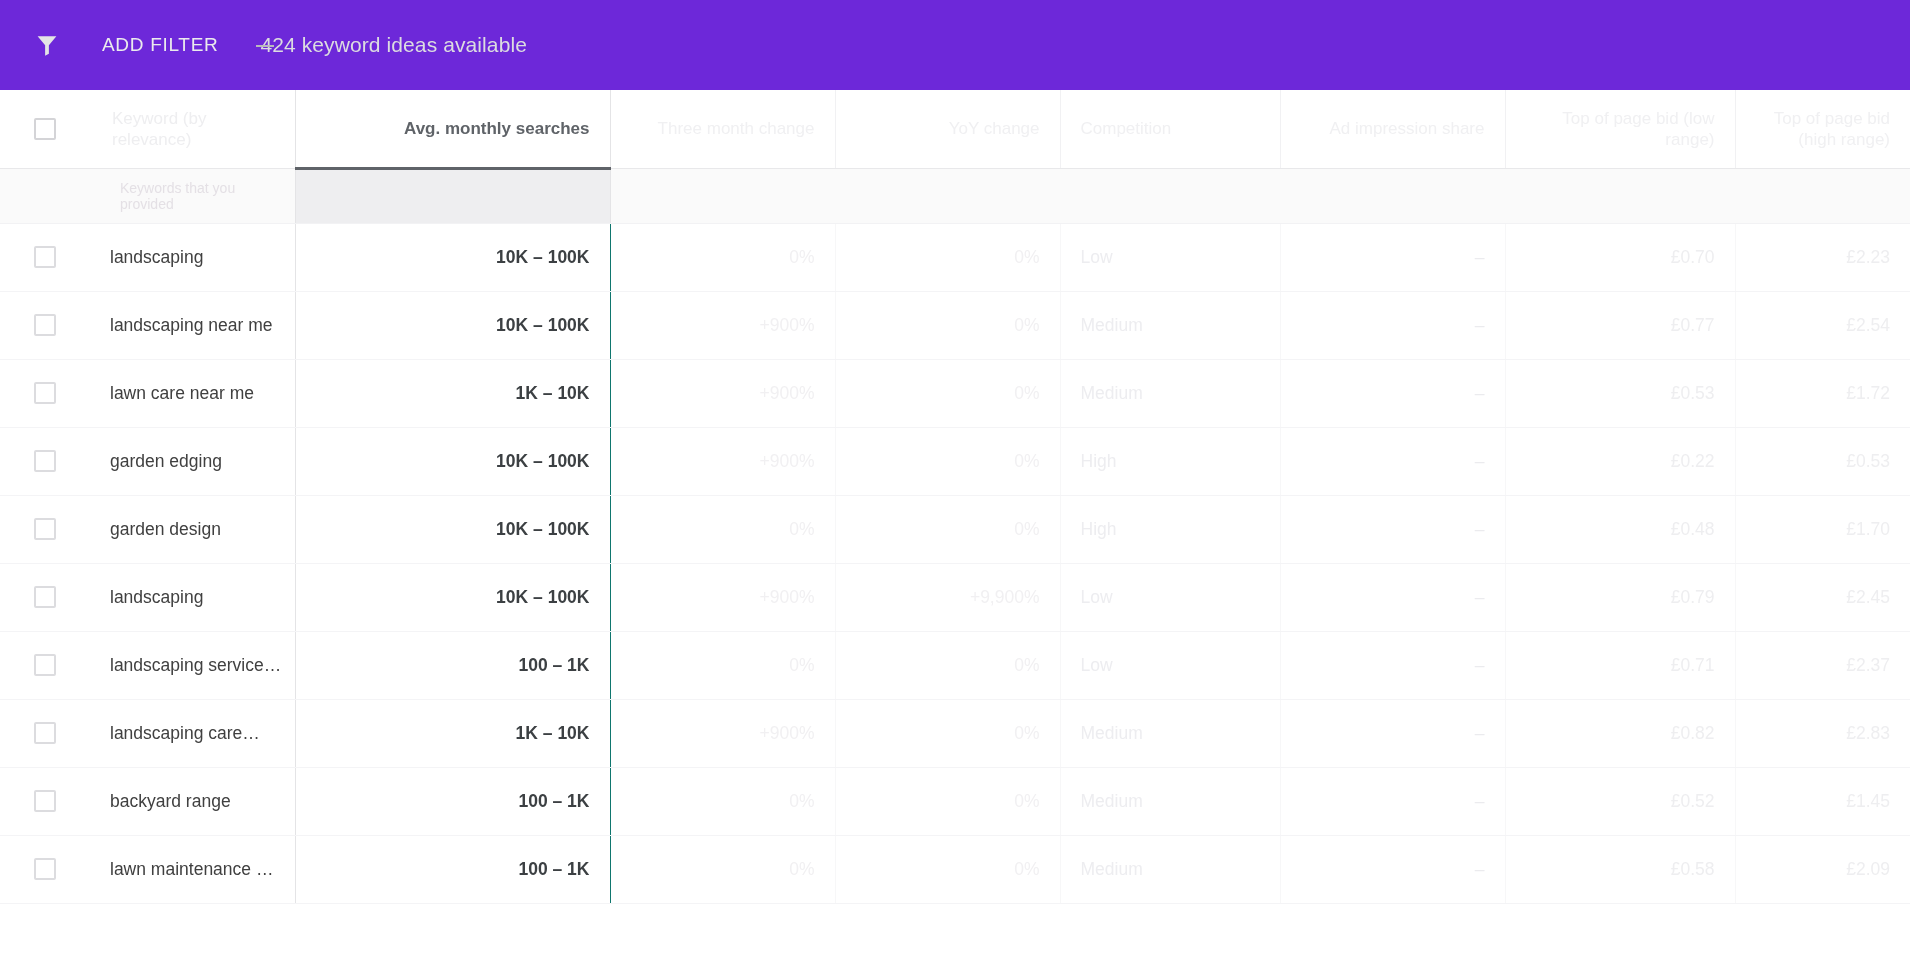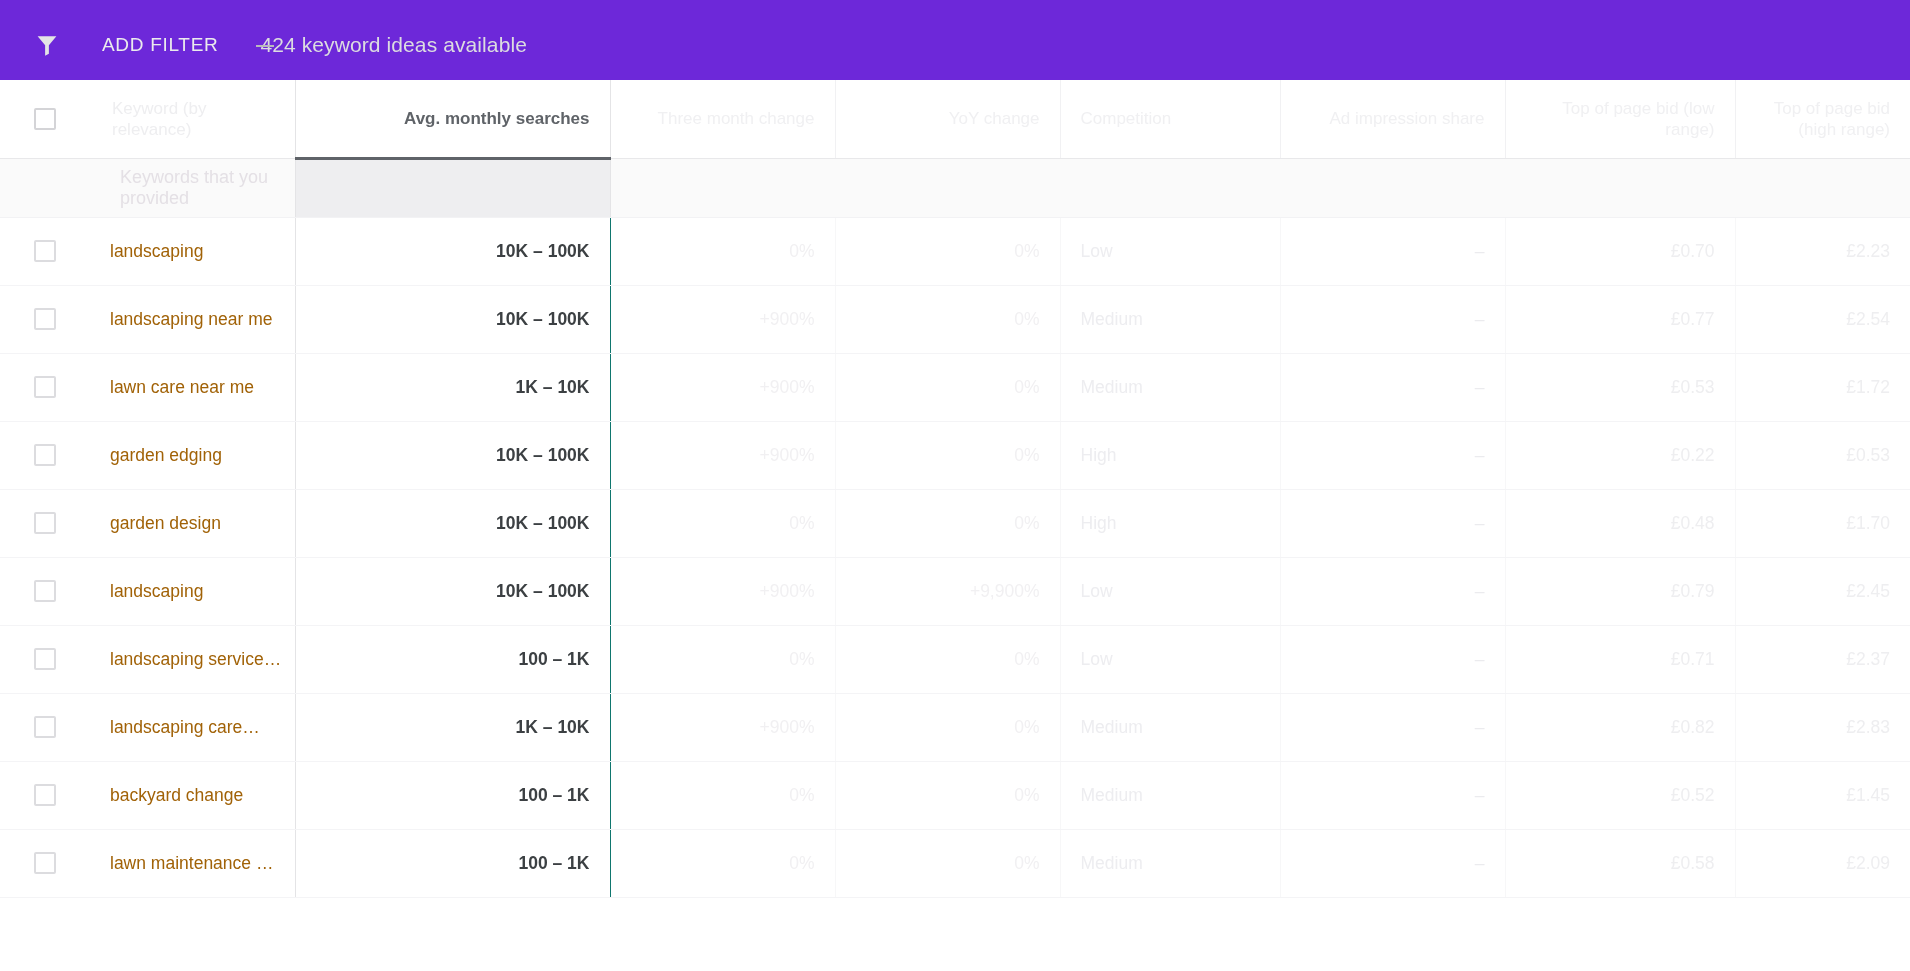--- a/index.html
+++ b/index.html
@@ -85,21 +85,21 @@
     left: -4px;
     top: 50%;
     width: 18px;
     height: 1.5px;
     background: #b9b9bd;
   }
 
   
   .table {
     position: absolute;
-    top: 80px;
+    top: 90px;
     left: 0;
     width: 1910px;
     border-collapse: collapse;
     table-layout: fixed;
     font-size: 17px;
   }
 
   .table col.c-check   { width: 90px;  }
   .table col.c-kw      { width: 205px; }
   .table col.c-avg     { width: 315px; }
@@ -152,21 +152,21 @@
     text-align: left;
     border-left: 1px solid #f1f1f3;
   }
 
   
   tr.group-row { height: 55px; }
   tr.group-row td {
     background: #fafafa;
     border-bottom: 1px solid #f2f2f4;
     color: #e6e2e6;
-    font-size: 18px;
+    font-size: 14px;
     padding: 8px 20px;
     box-sizing: border-box;
   }
   tr.group-row td.group-label {
     padding-left: 30px;
     color: #e4e0e5;
   }
   tr.group-row td.group-avg {
     background: #eeeef0;
     border-left: 1px solid #e4e4e6;
@@ -184,21 +184,21 @@
   }
 
   td.cell-check {
     padding: 0;
     text-align: center;
   }
 
   td.cell-kw {
     text-align: left;
     padding-left: 22px;
-    color: #a16207;
+    color: #404040;
     font-size: 17.5px;
     white-space: nowrap;
     overflow: hidden;
   }
 
   td.cell-avg {
     text-align: right;
     color: #3c4043;
     font-weight: 700;
     font-size: 17.5px;
@@ -389,21 +389,21 @@
           <td class="cell-avg">1K – 10K</td>
           <td class="cell-num">+900%</td>
           <td class="cell-num">0%</td>
           <td class="cell-text">Medium</td>
           <td class="cell-dash">–</td>
           <td class="cell-bid">£0.82</td>
           <td class="cell-bid">£2.83</td>
         </tr>
         <tr class="data-row">
           <td class="cell-check"><span class="cbx"></span></td>
-          <td class="cell-kw">backyard change</td>
+          <td class="cell-kw">backyard range</td>
           <td class="cell-avg">100 – 1K</td>
           <td class="cell-num">0%</td>
           <td class="cell-num">0%</td>
           <td class="cell-text">Medium</td>
           <td class="cell-dash">–</td>
           <td class="cell-bid">£0.52</td>
           <td class="cell-bid">£1.45</td>
         </tr>
         <tr class="data-row">
           <td class="cell-check"><span class="cbx"></span></td>

